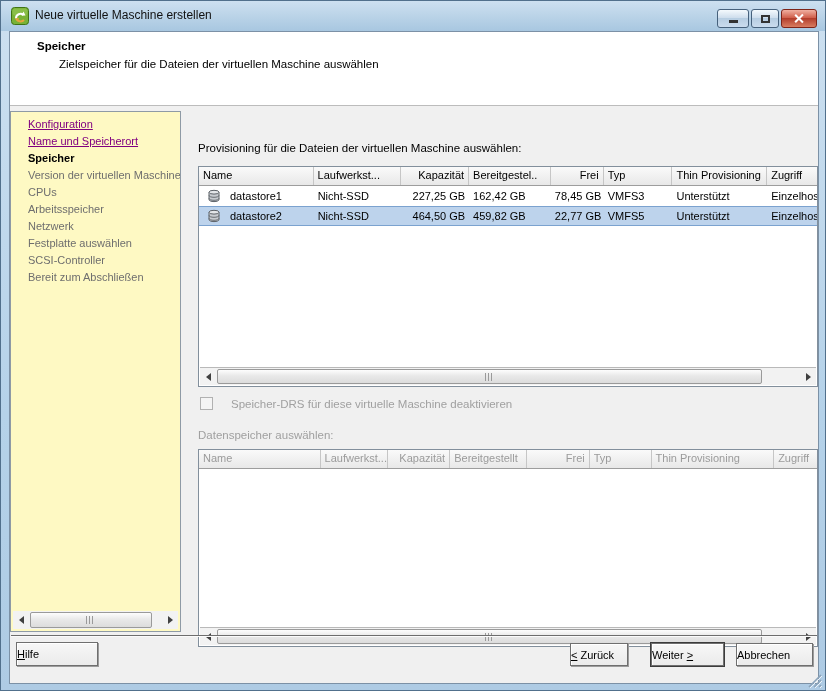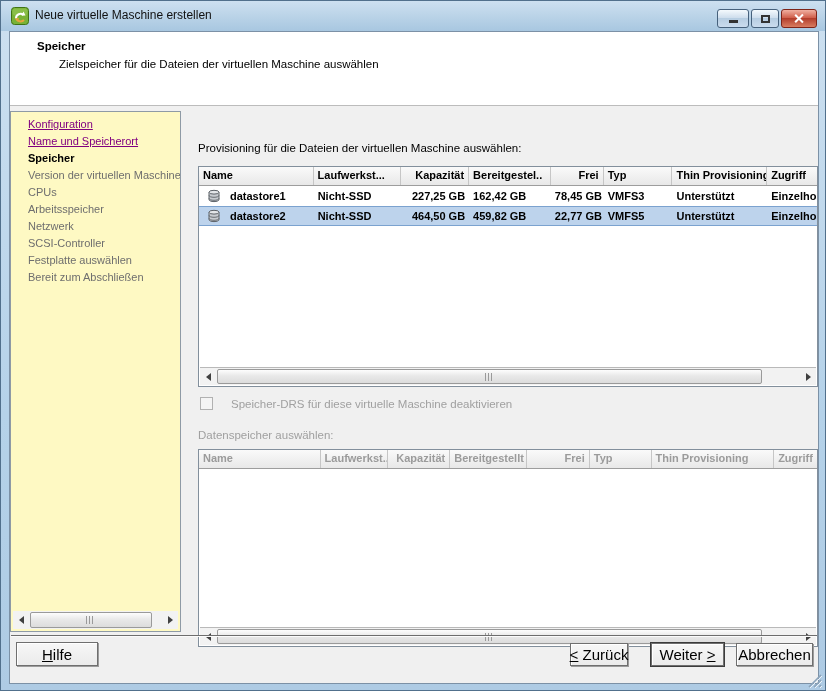--- a/index.html
+++ b/index.html
@@ -42,21 +42,21 @@
   .hscroll { position:absolute; height:18px; display:flex; align-items:stretch; background:#f2f2f2; box-sizing:border-box; }
   .sb-arrow { width:16px; display:flex; align-items:center; justify-content:center; background:#f2f2f2; }
   .tri-l { width:0; height:0; border-style:solid; border-width:4px 5px 4px 0; border-color:transparent #404040 transparent transparent; }
   .tri-r { width:0; height:0; border-style:solid; border-width:4px 0 4px 5px; border-color:transparent transparent transparent #404040; }
   .sb-track { flex:1; position:relative; background:#f2f2f2; }
   .sb-thumb { position:absolute; top:1px; bottom:1px; left:0; border:1px solid #9a9a9a; border-radius:2px;
     background:linear-gradient(180deg,#fdfdfd,#e9e9e9 45%,#dcdcdc); display:flex; align-items:center; justify-content:center; }
   .sb-grip { width:9px; height:8px; background:repeating-linear-gradient(90deg,#9a9a9a 0 1px,transparent 1px 3px); }
   
   .main-label { position:absolute; left:188px; top:110px; font-size:11.5px; color:#000; }
-  .dstable { position:absolute; left:188px; box-sizing:border-box; width:620px; background:#fff; border:1px solid #828f9c; overflow:hidden;font-weight:bold; }
+  .dstable { position:absolute; left:188px; box-sizing:border-box; width:620px; background:#fff; border:1px solid #828f9c; overflow:hidden; }
   .dstable.t1 { top:134px; height:221px; }
   .dstable.t2 { top:417px; height:198px; }
   .thead { display:flex; height:18px; background:linear-gradient(180deg,#fafafa,#e8e8e8); border-bottom:1px solid #9d9d9d; }
   .th { box-sizing:border-box; font-size:11px; line-height:17px; padding:0 4px; border-right:1px solid #c6c6c6;
     white-space:nowrap; overflow:hidden; color:#000; }
   .t2 .th { color:#9b9b9b; }
   .th.num, .td.num { text-align:right; }
   .trow { display:flex; height:20px; box-sizing:border-box; align-items:center; }
   .trow.selected { background:var(--selection-bg,#bdd3ec); border-top:1px solid var(--selection-border,#7ba2cf); border-bottom:1px solid var(--selection-border,#7ba2cf); }
   .td { box-sizing:border-box; font-size:11px; padding:0 4px; white-space:nowrap; overflow:hidden; color:#000; }
@@ -71,23 +71,23 @@
   .table-scroll { left:1px; right:1px; bottom:1px; width:auto; border-top:1px solid #b9b9b9; }
   .dstable .hscroll { position:absolute; }
   .sidebar-scroll { left:2px; right:2px; bottom:2px; width:auto; position:absolute; }
   
   .chk-row { position:absolute; left:190px; top:365px; display:flex; align-items:center; gap:18px; }
   .checkbox { width:13px; height:13px; box-sizing:border-box; border:1px solid #b1b1b1; background:#f4f4f4; }
   .chk-label { font-size:11.5px; color:var(--disabled-text,#a0a0a0); }
   .sec-label { position:absolute; left:188px; top:397px; font-size:11.5px; color:var(--disabled-text,#a0a0a0); }
   
   .footer-sep { position:absolute; left:1px; right:1px; top:603px; height:0; border-top:1px solid #6d6d6d; border-bottom:1px solid #fbfbfb; }
-  .btn { position:absolute; box-sizing:border-box; height:23px; font-size:15px; color:#000;
+  .btn { position:absolute; box-sizing:border-box; height:23px; font-size:11px; color:#000;
     background:linear-gradient(180deg,#f7f7f7,#ebebeb); border:1px solid #6f6f6f;
-    box-shadow: inset 1px 1px 0 #ffffff, 1px 1px 0 #9c9c9c; display:flex; align-items:center; justify-content:center;
+    box-shadow: inset 1px 1px 0 #ffffff, 1px 1px 0 #9c9c9c; display:flex; align-items:center; justify-content:flex-start;
     white-space:pre; cursor:default; }
   .btn .accel { text-decoration:underline; }
   .btn-help { left:6px; top:610px; width:82px; height:24px; }
   .btn-back { left:560px; top:611px; width:58px; }
   .btn-next { left:641px; top:611px; width:73px; box-shadow: inset 1px 1px 0 #ffffff, 0 0 0 1px #3c3c3c; }
   .btn-cancel { left:726px; top:611px; width:77px; }
   
   .grip { position:absolute; right:3px; bottom:2px; width:15px; height:15px; }
 </style>
 </head>
@@ -127,22 +127,22 @@
 
     <div class="sidebar">
       <div class="nav">
         <span class="nav-item visited">Konfiguration</span>
         <span class="nav-item visited">Name und Speicherort</span>
         <span class="nav-item current">Speicher</span>
         <span class="nav-item upcoming">Version der virtuellen Maschine</span>
         <span class="nav-item upcoming">CPUs</span>
         <span class="nav-item upcoming">Arbeitsspeicher</span>
         <span class="nav-item upcoming">Netzwerk</span>
+        <span class="nav-item upcoming">Festplatte auswählen</span>
         <span class="nav-item upcoming">SCSI-Controller</span>
-        <span class="nav-item upcoming">Festplatte auswählen</span>
         <span class="nav-item upcoming">Bereit zum Abschließen</span>
       </div>
       <div class="hscroll sidebar-scroll">
         <div class="sb-arrow">
             <span class="tri-l"></span>
           </div>
         <div class="sb-track">
           <div class="sb-thumb" style="left:1px; width:90%;">
               <span class="sb-grip"></span>
             </div>

